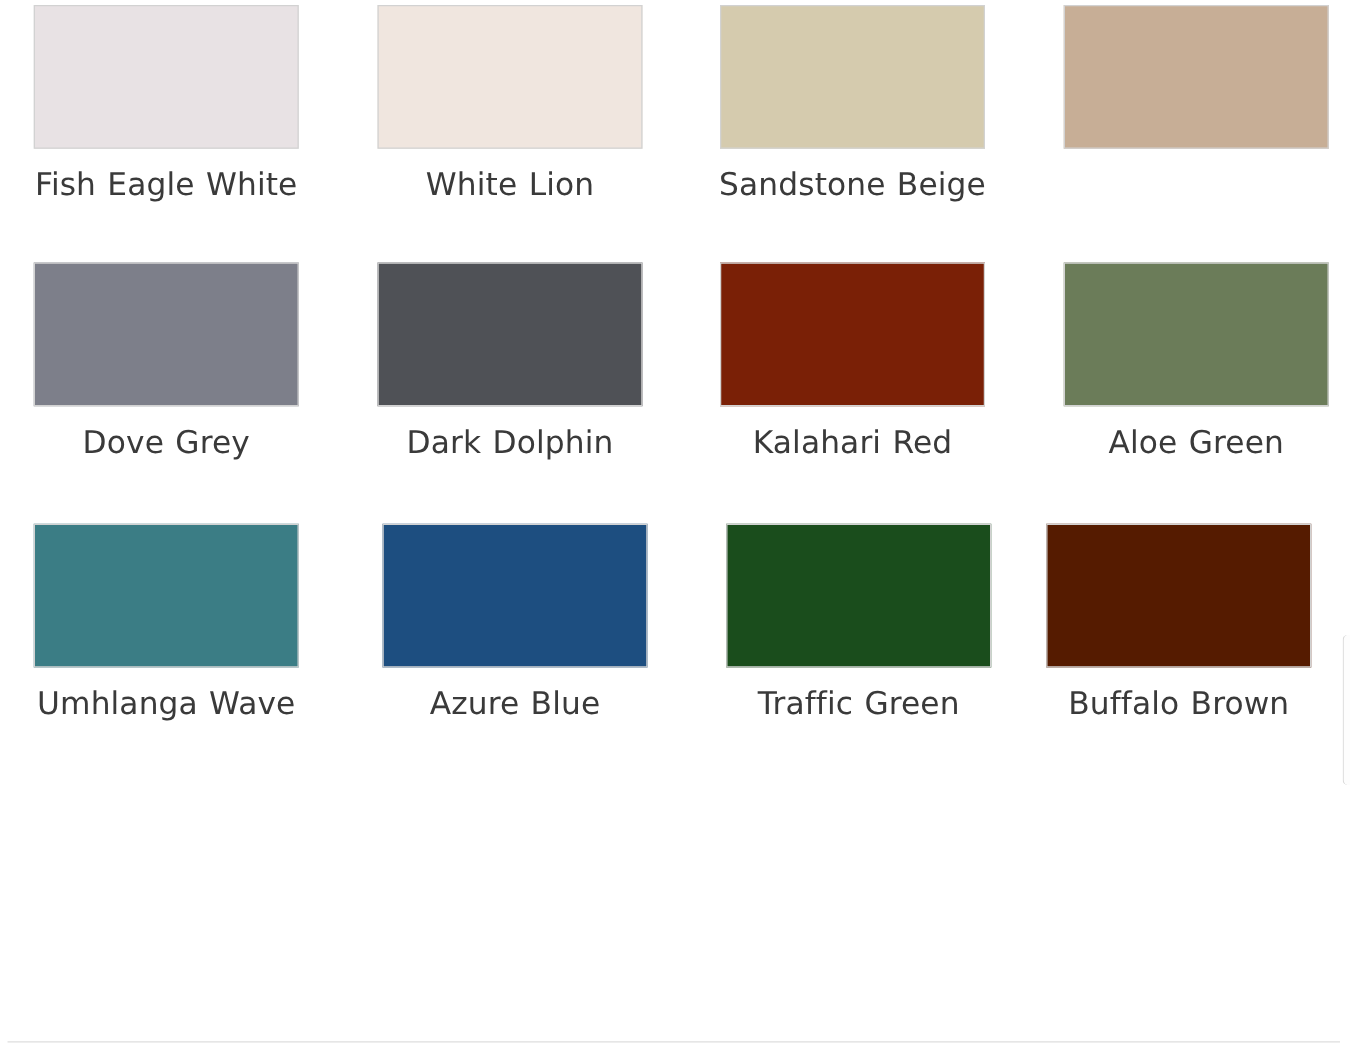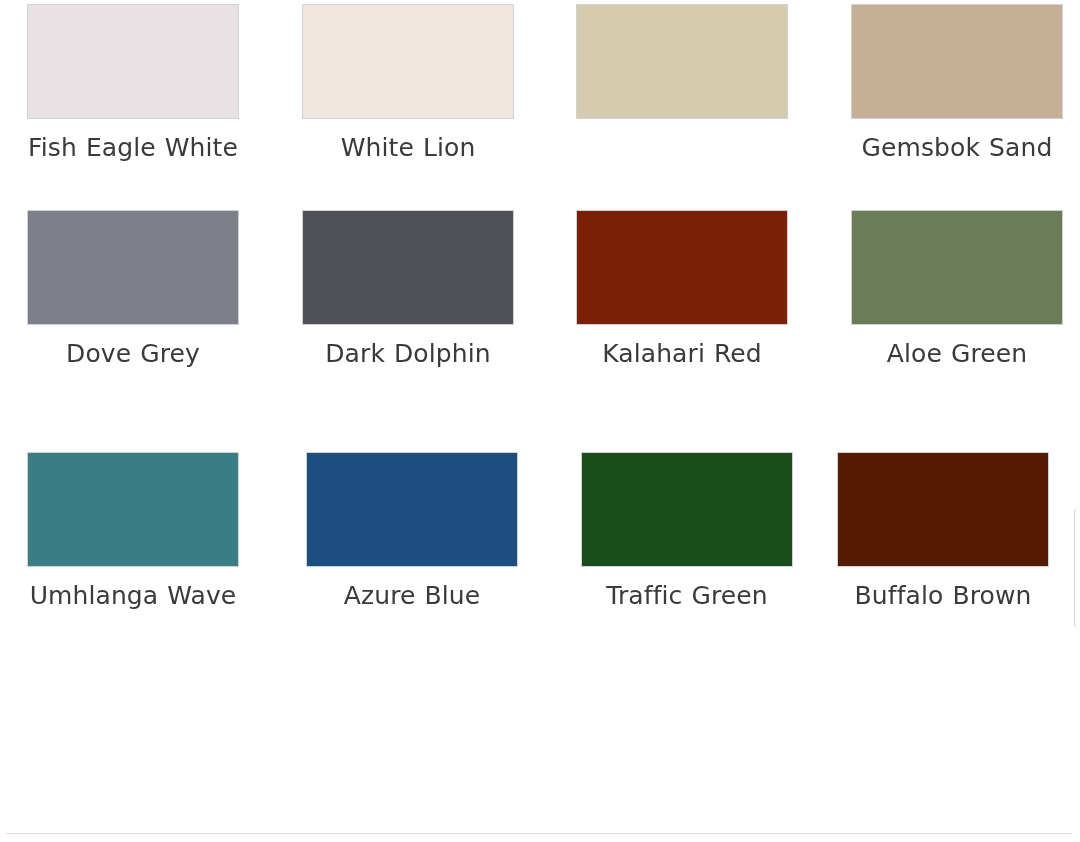--- a/index.html
+++ b/index.html
@@ -33,21 +33,21 @@
   }
 
   .swatch-cell {
     display: flex;
     flex-direction: column;
     align-items: center;
     box-sizing: border-box;
   }
 
   .swatch-cell.row-1 { height: 206px; }
-  .swatch-cell.row-2 { height: 242px; }
+  .swatch-cell.row-2 { height: 209px; }
   .swatch-cell.row-3 { height: 183px; }
   .swatch-cell.row-4 { height: 200px; }
 
   .swatch-chip {
     width: 212px;
     height: 115px;
     border: 1px solid #d2d2d2;
     box-sizing: border-box;
     flex: none;
   }
@@ -112,24 +112,24 @@
     <div class="swatch-cell row-1 col-1">
       <div class="swatch-chip" style="background-color: rgb(232, 226, 228);"></div>
       <div class="swatch-label">Fish Eagle White</div>
     </div>
     <div class="swatch-cell row-1 col-2">
       <div class="swatch-chip" style="background-color: rgb(240, 230, 223);"></div>
       <div class="swatch-label">White Lion</div>
     </div>
     <div class="swatch-cell row-1 col-3">
       <div class="swatch-chip" style="background-color: rgb(213, 203, 174);"></div>
+      <div class="swatch-label">Sandstone Beige</div>
     </div>
     <div class="swatch-cell row-1 col-4">
       <div class="swatch-chip" style="background-color: rgb(199, 174, 150);"></div>
-      <div class="swatch-label">Gemsbok Sand</div>
     </div>
 
     <div class="swatch-cell row-2 col-1">
       <div class="swatch-chip" style="background-color: rgb(125, 127, 138);"></div>
       <div class="swatch-label">Dove Grey</div>
     </div>
     <div class="swatch-cell row-2 col-2">
       <div class="swatch-chip" style="background-color: rgb(79, 81, 86);"></div>
       <div class="swatch-label">Dark Dolphin</div>
     </div>

